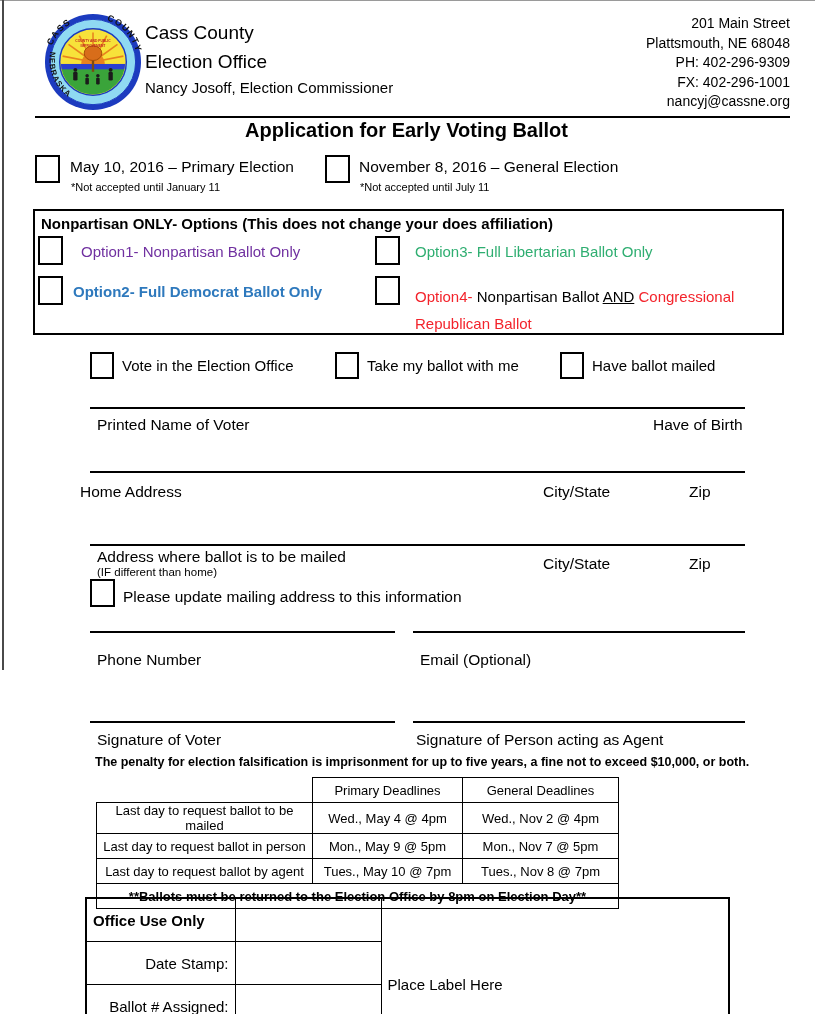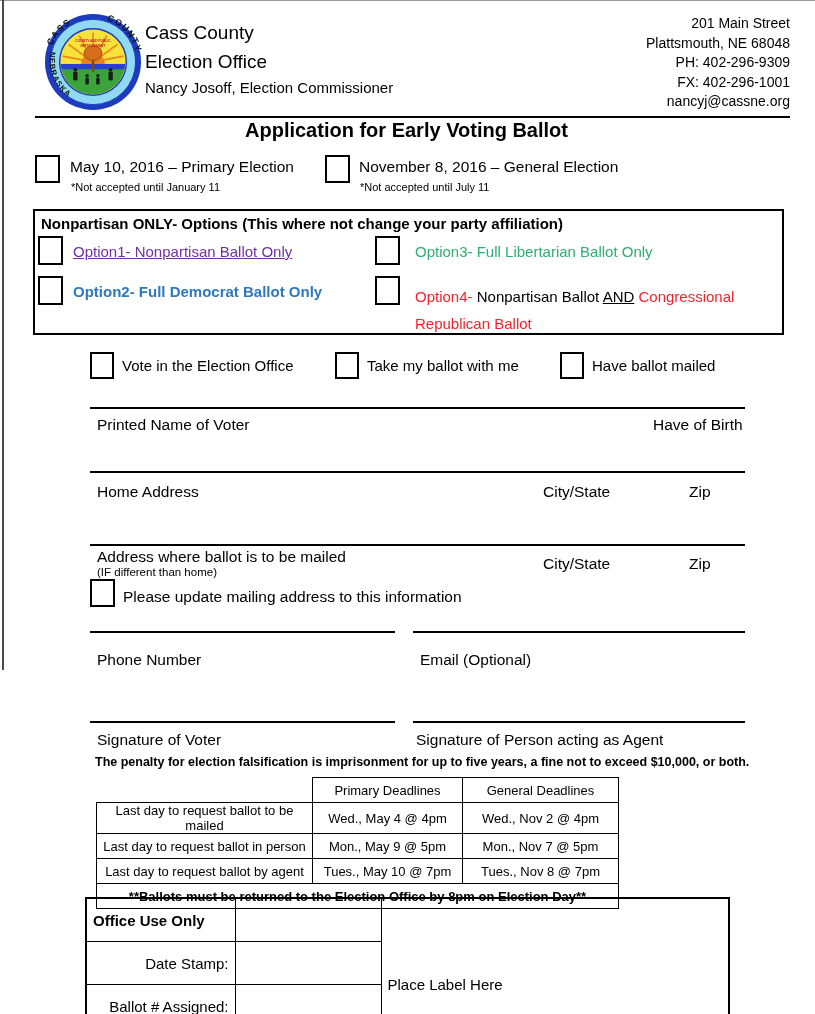--- a/index.html
+++ b/index.html
@@ -124,24 +124,24 @@
 
   <div class="cb" style="left:35px;top:155px;width:25px;height:28px;"></div>
   <div class="lbl-lg" style="left:70px;top:158px;">May 10, 2016 – Primary Election</div>
   <div class="small" style="left:71px;top:181px;">*Not accepted until January 11</div>
 
   <div class="cb" style="left:325px;top:155px;width:25px;height:28px;"></div>
   <div class="lbl-lg" style="left:359px;top:158px;">November 8, 2016 – General Election</div>
   <div class="small" style="left:360px;top:181px;">*Not accepted until July 11</div>
 
   <div class="npbox">
-    <div class="head">Nonpartisan ONLY- Options (This where not change your party affiliation)</div>
+    <div class="head">Nonpartisan ONLY- Options (This does not change your does affiliation)</div>
 
     <div class="cb" style="left:3px;top:25px;width:25px;height:29px;"></div>
-    <div class="opt opt1" style="left:38px;top:32px;text-decoration:underline;">Option1- Nonpartisan Ballot Only</div>
+    <div class="opt opt1" style="left:46px;top:32px;">Option1- Nonpartisan Ballot Only</div>
 
     <div class="cb" style="left:3px;top:65px;width:25px;height:29px;"></div>
     <div class="opt opt2" style="left:38px;top:72px;">Option2- Full Democrat Ballot Only</div>
 
     <div class="cb" style="left:340px;top:25px;width:25px;height:29px;"></div>
     <div class="opt opt3" style="left:380px;top:32px;">Option3- Full Libertarian Ballot Only</div>
 
     <div class="cb" style="left:340px;top:65px;width:25px;height:29px;"></div>
     <div class="opt" style="left:380px;top:72px;width:368px;white-space:normal;line-height:27px;"><span class="opt4red">Option4- </span><span class="opt4black">Nonpartisan Ballot </span><span class="opt4and">AND</span><span class="opt4red"> Congressional Republican Ballot</span></div>
   </div>
@@ -153,21 +153,21 @@
   <div class="lbl" style="left:367px;top:357px;">Take my ballot with me</div>
 
   <div class="cb" style="left:560px;top:352px;width:24px;height:27px;"></div>
   <div class="lbl" style="left:592px;top:357px;">Have ballot mailed</div>
 
   <div class="line" style="left:90px;top:407px;width:655px;"></div>
   <div class="lbl-lg" style="left:97px;top:416px;">Printed Name of Voter</div>
   <div class="lbl-lg" style="left:653px;top:416px;">Have of Birth</div>
 
   <div class="line" style="left:90px;top:471px;width:655px;"></div>
-  <div class="lbl-lg" style="left:97px;top:483px;">Home Address</div>
+  <div class="lbl-lg" style="left:80px;top:483px;">Home Address</div>
   <div class="lbl-lg" style="left:543px;top:483px;">City/State</div>
   <div class="lbl-lg" style="left:689px;top:483px;">Zip</div>
 
   <div class="line" style="left:90px;top:544px;width:655px;"></div>
   <div class="lbl-lg" style="left:97px;top:548px;">Address where ballot is to be mailed</div>
   <div class="small" style="left:97px;top:566px;font-size:11.5px;">(IF different than home)</div>
   <div class="lbl-lg" style="left:543px;top:555px;">City/State</div>
   <div class="lbl-lg" style="left:689px;top:555px;">Zip</div>
 
   <div class="cb" style="left:90px;top:579px;width:25px;height:28px;"></div>

